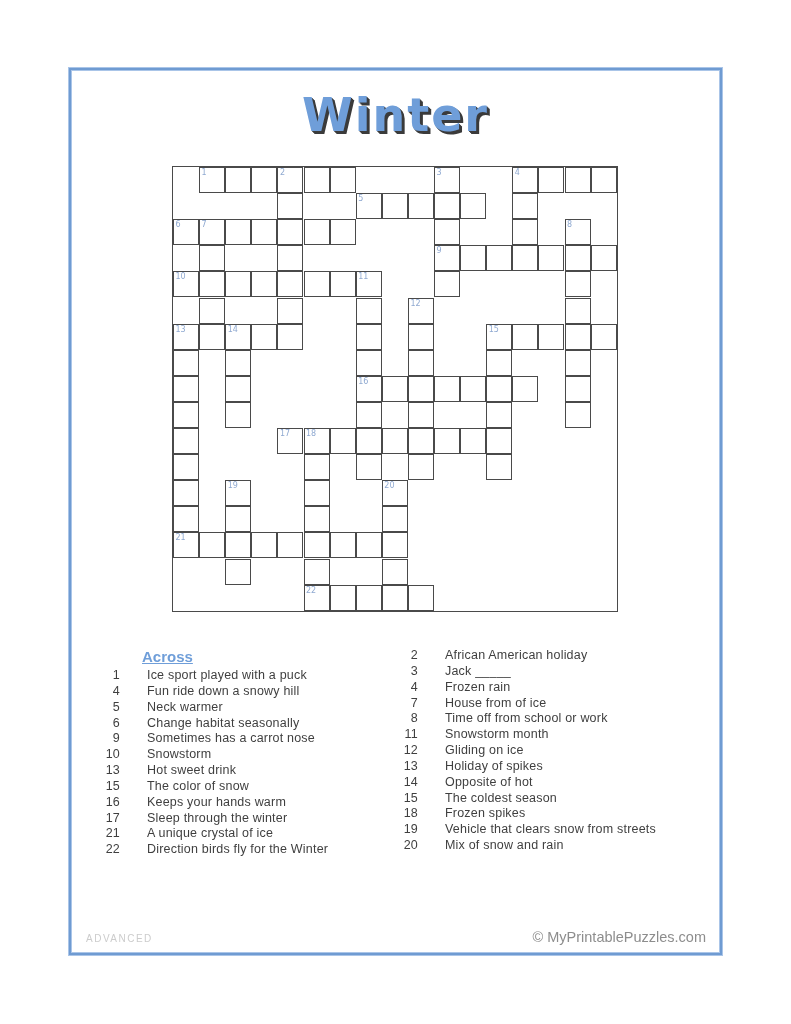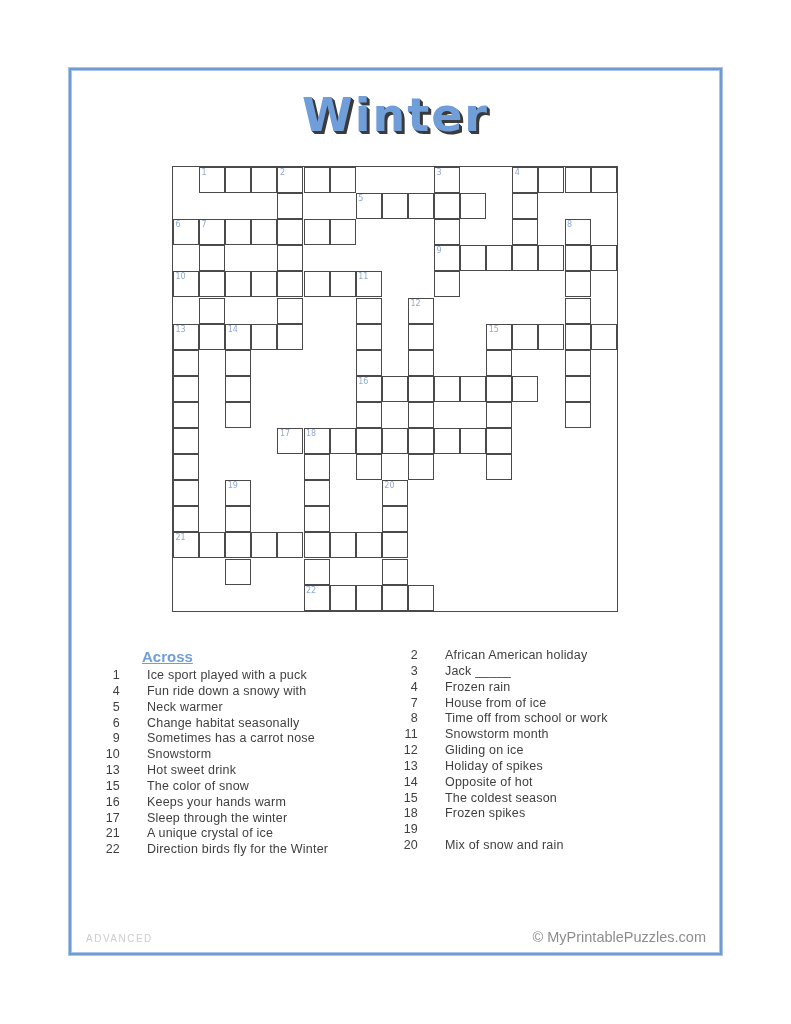--- a/index.html
+++ b/index.html
@@ -233,21 +233,21 @@
 
   <div class="clue-col across">
     <div class="clues-header">Across</div>
     <div id="across-list">
         <div class="clue">
           <span class="num">1</span>
           <span class="txt">Ice sport played with a puck</span>
         </div>
         <div class="clue">
           <span class="num">4</span>
-          <span class="txt">Fun ride down a snowy with</span>
+          <span class="txt">Fun ride down a snowy hill</span>
         </div>
         <div class="clue">
           <span class="num">5</span>
           <span class="txt">Neck warmer</span>
         </div>
         <div class="clue">
           <span class="num">6</span>
           <span class="txt">Change habitat seasonally</span>
         </div>
         <div class="clue">
@@ -326,20 +326,21 @@
         <div class="clue">
           <span class="num">15</span>
           <span class="txt">The coldest season</span>
         </div>
         <div class="clue">
           <span class="num">18</span>
           <span class="txt">Frozen spikes</span>
         </div>
         <div class="clue">
           <span class="num">19</span>
+          <span class="txt">Vehicle that clears snow from streets</span>
         </div>
         <div class="clue">
           <span class="num">20</span>
           <span class="txt">Mix of snow and rain</span>
         </div>
       </div>
   </div>
 
   <div class="adv">ADVANCED</div>
   <div class="copyright">© MyPrintablePuzzles.com</div>

